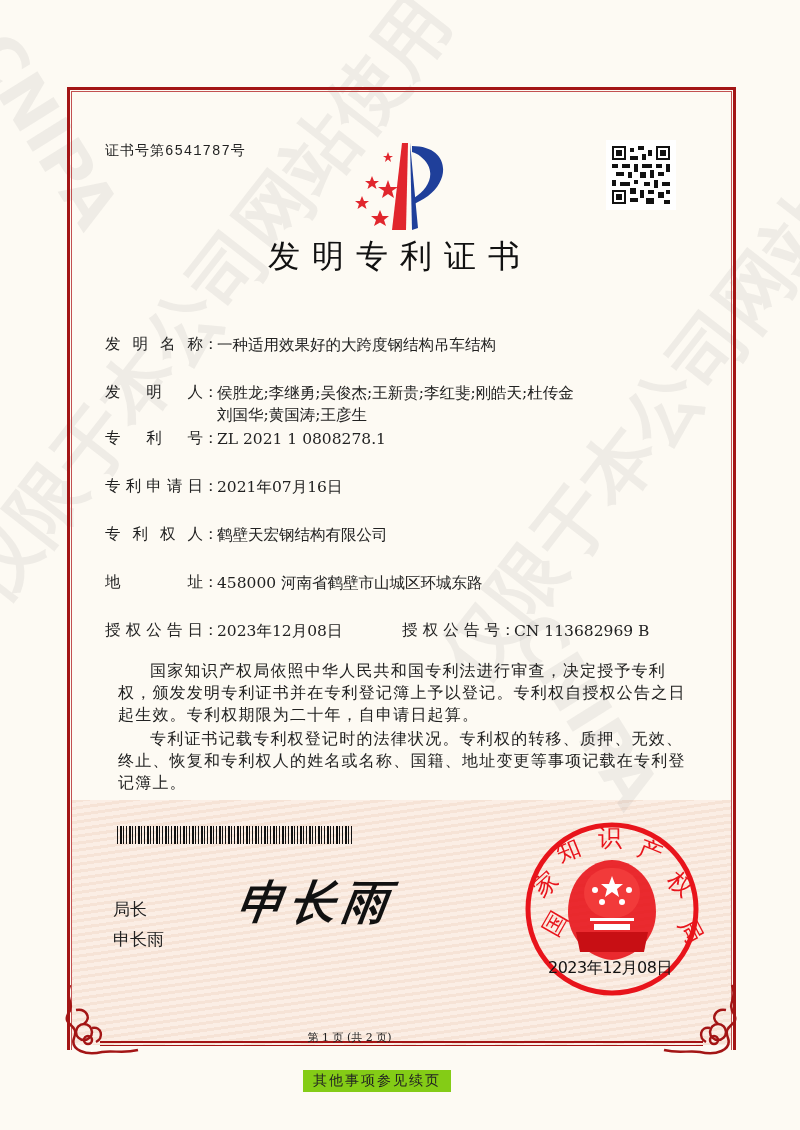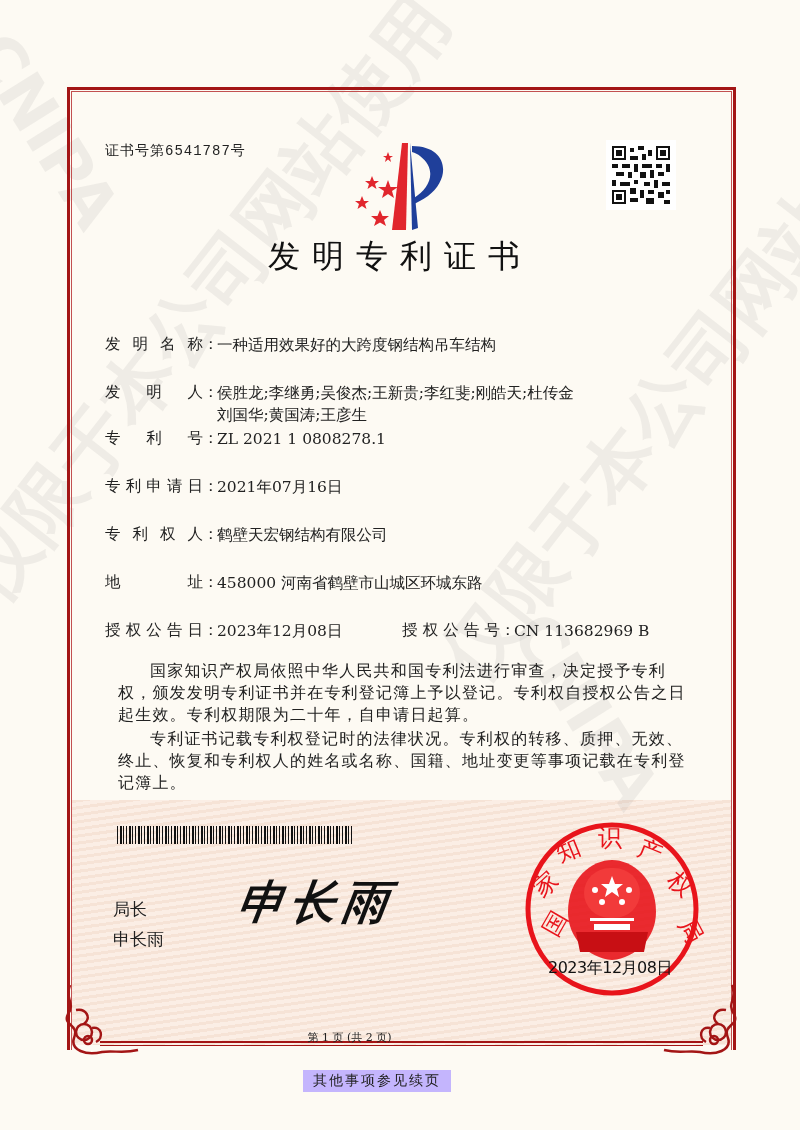--- a/index.html
+++ b/index.html
@@ -47,21 +47,21 @@
   .barcode { position: absolute; left: 117px; top: 826px; width: 235px; height: 18px; z-index: 4;
     background: repeating-linear-gradient(90deg, #111 0 1px, transparent 1px 3px, #111 3px 5px, transparent 5px 6px, #111 6px 7px, transparent 7px 9px); }
 
   .director { position: absolute; left: 113px; font-family: Liberation Mono, monospace; font-size: 17px; z-index: 4; }
   .signature { position: absolute; left: 238px; top: 872px; font-family: "DejaVu Serif", serif; font-size: 46px; font-style: italic; font-weight: bold; letter-spacing: 6px; z-index: 4; color: #111; transform: skewX(-8deg); }
 
   .seal { position: absolute; left: 512px; top: 820px; width: 200px; height: 178px; z-index: 5; }
   .seal-date { position: absolute; left: 548px; top: 958px; font-family: "DejaVu Sans", sans-serif; font-size: 16px; color: #111; z-index: 6; letter-spacing: -0.5px; }
 
   .page-no { position: absolute; left: 0; width: 699px; top: 1030px; text-align: center; font-size: 11px; z-index: 4; }
-  .continue-note { position: absolute; left: 303px; top: 1070px; background: #c4b5fd; padding: 2px 10px; font-size: 14px; letter-spacing: 2px; z-index: 4; }
+  .continue-note { position: absolute; left: 303px; top: 1070px; background: #84cc16; padding: 2px 10px; font-size: 14px; letter-spacing: 2px; z-index: 4; }
 </style>
 </head>
 <body>
 
 <div class="watermark wm1">仅限于本公司网站使用</div>
 <div class="watermark wm2">仅限于本公司网站使用</div>
 <div class="watermark wm3">CNIPA</div>
 <div class="watermark wm4">CNIPA</div>
 
 <div class="bottom-zone"></div>

